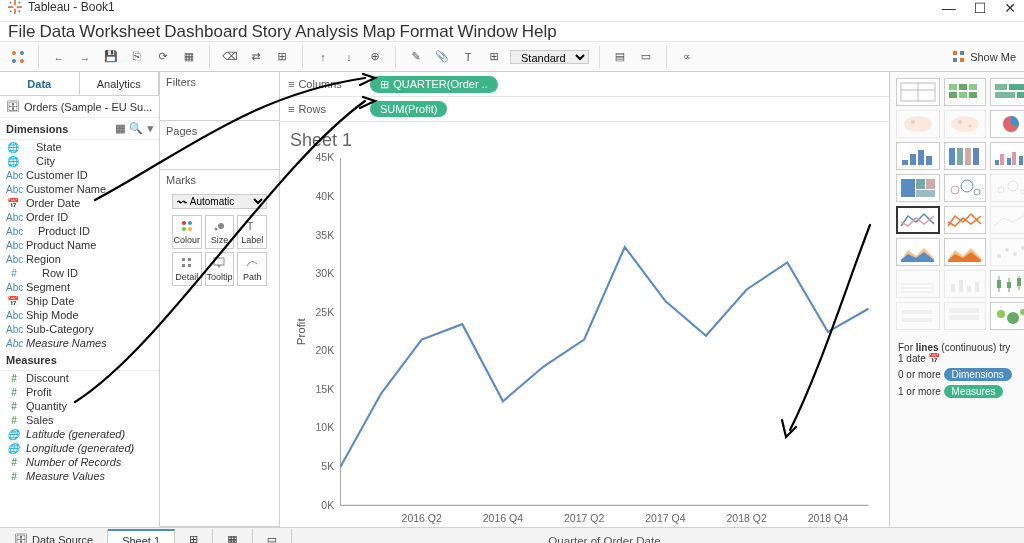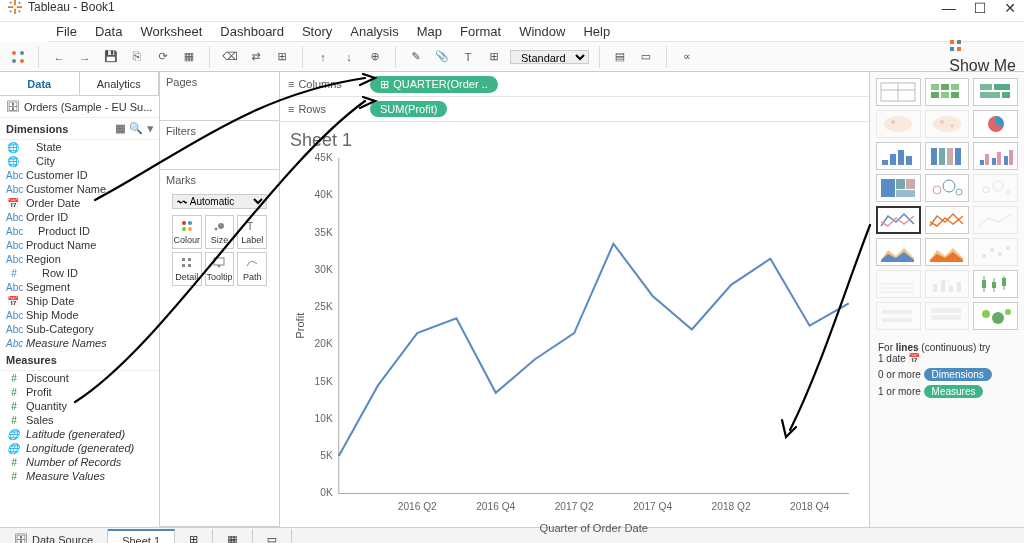--- a/index.html
+++ b/index.html
@@ -1,27 +1,27 @@
 <!DOCTYPE html>
 <html><head>
 <meta charset="utf-8">
 <style>
   * { box-sizing: border-box; margin: 0; padding: 0; font-family: "Segoe UI", Tahoma, sans-serif; }
   body { width: 1024px; height: 543px; background: #fff; color: #333; font-size: 11px; overflow: hidden; position: relative; }
   .titlebar { height: 22px; display: flex; align-items: flex-start; padding: 0 8px; border-bottom: 1px solid #e5e5e5; }
   .titlebar .logo { width: 14px; height: 14px; margin-right: 6px; }
   .titlebar-title { flex: 1; font-size: 12px; }
   .winbtns { display: flex; gap: 18px; font-size: 14px; }
-  .menubar { height: 20px; display: flex; align-items: center; gap: 18px; padding: 0 8px; border-bottom: 1px solid #e5e5e5; font-size: 13px; margin-left: 48px; }
+  .menubar { height: 20px; display: flex; align-items: center; gap: 4px; padding: 0 8px; border-bottom: 1px solid #e5e5e5; font-size: 17px; }
   .menubar span { cursor: default; }
   .toolbar { height: 30px; display: flex; align-items: center; gap: 6px; padding: 0 8px; border-bottom: 1px solid #ccc; background: #fafafa; }
   .toolbar .tbtn { width: 20px; height: 20px; display: flex; align-items: center; justify-content: center; color: #555; border-radius: 2px; }
   .toolbar .sep { width: 1px; height: 22px; background: #ddd; margin: 0 4px; }
   .toolbar select { height: 14px; font-size: 11px; border: 1px solid #ccc; padding: 0 6px; }
-  .toolbar .showme { margin-left: auto; display: flex; align-items: flex-start; gap: 4px; font-size: 16px; flex-direction: column; }
+  .toolbar .showme { margin-left: auto; display: flex; align-items: center; gap: 4px; font-size: 11px; }
   .body { display: flex; height: 455px; }
   .leftpane { width: 160px; border-right: 1px solid #d0d0d0; display: flex; flex-direction: column; background:#fff; }
   .leftpane .tabs { display: flex; height: 24px; border-bottom: 1px solid #d0d0d0; }
   .leftpane .tabs > div { flex: 1; display:flex; align-items:center; justify-content:center; font-size: 11px; border-right: 1px solid #d0d0d0; background:#fff; }
   .leftpane .tabs > div.active { font-weight: 600; color: #1a6da9; }
   .leftpane .dsrow { display:flex; align-items:center; gap:4px; padding: 4px 6px; font-size: 11px; border-bottom: 1px solid #eee; }
   .leftpane .section-hdr { font-weight: 700; padding: 4px 6px; border-bottom: 1px solid #eee; display:flex; align-items:center; }
   .leftpane .section-hdr .icons { margin-left:auto; display:flex; gap:4px; color:#777; }
   .leftpane .list { overflow: hidden; }
   .leftpane .item { display:flex; align-items:center; gap:4px; padding: 1px 6px; font-size: 11px; white-space: nowrap; }
@@ -36,21 +36,21 @@
   .mark-grid { display:grid; grid-template-columns: repeat(3,1fr); gap:3px; margin-top:6px; }
   .mark-cell { border:1px solid #ccc; display:flex; flex-direction:column; align-items:center; justify-content:center; padding:3px 0; font-size:9px; background:#fff; gap:2px; }
   .mark-cell svg { width:14px; height:14px; }
   .mainarea { flex:1; display:flex; flex-direction:column; background:#fff; }
   .shelfrow { display:flex; align-items:center; height: 25px; border-bottom:1px solid #e5e5e5; }
   .shelfrow .lbl { width: 90px; padding-left: 8px; display:flex; align-items:center; gap:4px; font-size: 11px; color:#555; }
   .pill { background:#3eb489; color:#fff; border-radius: 10px; padding: 2px 10px; font-size: 11px; display:flex; align-items:center; gap:4px; }
   .chartzone { flex:1; position:relative; padding: 8px 14px 8px 10px; }
   .chart-title { font-size: 18px; color:#666; }
   .chart-svg { position:absolute; top:30px; left:10px; right:10px; bottom:10px; }
-  .showme-panel { width: 155px; border-left:1px solid #d0d0d0; background:#fafafa; display:flex; flex-direction:column; }
+  .showme-panel { width: 135px; border-left:1px solid #d0d0d0; background:#fafafa; display:flex; flex-direction:column; }
   .showme-grid { display:grid; grid-template-columns: repeat(3,1fr); gap:4px; padding:6px; }
   .viz-thumb { border:1px solid #ccc; height:28px; display:flex; align-items:center; justify-content:center; background:#fff; font-size:8px; position: relative; }
   .viz-thumb.sel { border: 2px solid #333; }
   .viz-thumb.faded { opacity:.35; }
   .showme-text { padding: 6px 8px; font-size: 10px; }
   .showme-text .chip { display:inline-block; padding:1px 8px; border-radius:8px; color:#fff; font-size:10px; }
   .chip-dim { background:#4b8bbe; }
   .chip-meas { background:#3eb489; }
   .bottom-tabs { height: 24px; border-top: 1px solid #d0d0d0; display:flex; align-items:center; background:#f4f4f4; }
   .bottom-tabs .btab { padding: 4px 14px; border-right:1px solid #ccc; font-size:11px; display:flex; align-items:center; gap:4px; }
@@ -248,25 +248,25 @@
         </div>
         <div class="item measure italic">
           <span class="icn">#</span>
           <span>Measure Values</span>
         </div>
       </div>
   </div>
 
   <div class="midstrip">
     <div class="shelf">
+        <div class="shelf-title">Filters</div>
+        <div style="height:28px"></div>
+      </div>
+    <div class="shelf">
         <div class="shelf-title">Pages</div>
-        <div style="height:28px"></div>
-      </div>
-    <div class="shelf">
-        <div class="shelf-title">Filters</div>
         <div style="height:28px"></div>
       </div>
     <div class="shelf" style="flex:1">
       <div class="shelf-title">Marks</div>
       <div class="marks-body">
         <select><option>〰 Automatic</option></select>
         <div class="mark-grid" id="mark-grid">
             <div class="mark-cell">
               <svg viewBox="0 0 14 14">
                 <circle cx="4" cy="4" r="2" fill="#d33"></circle>

